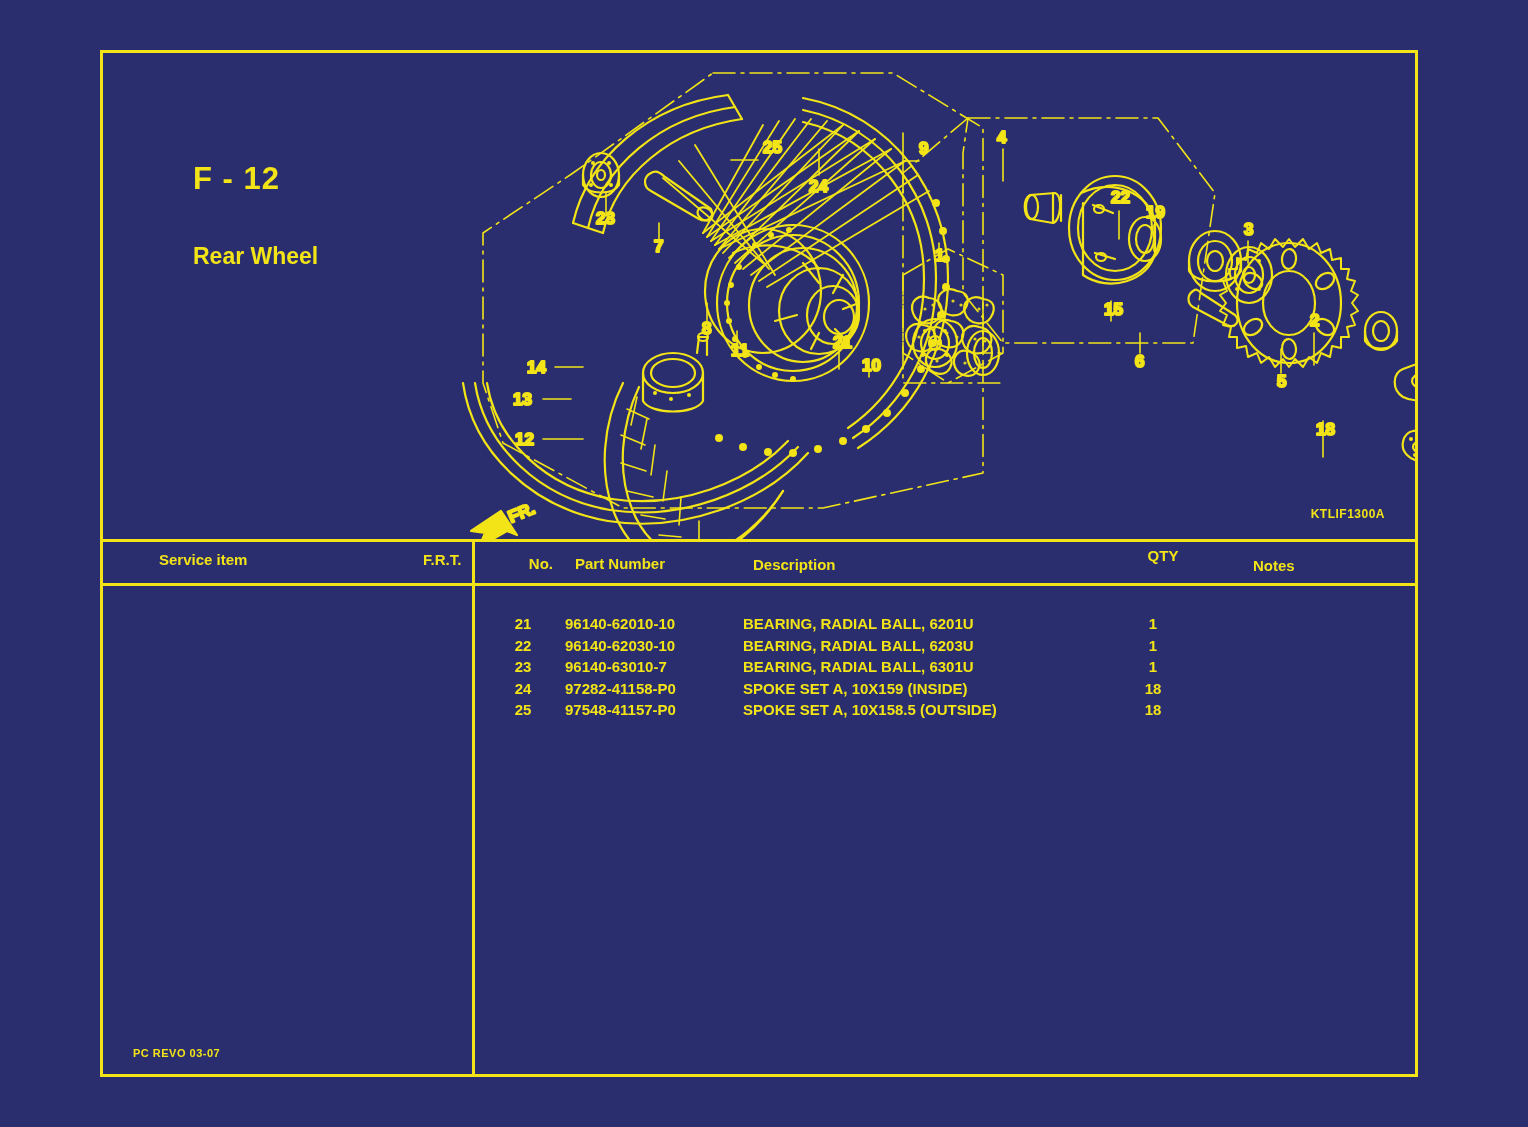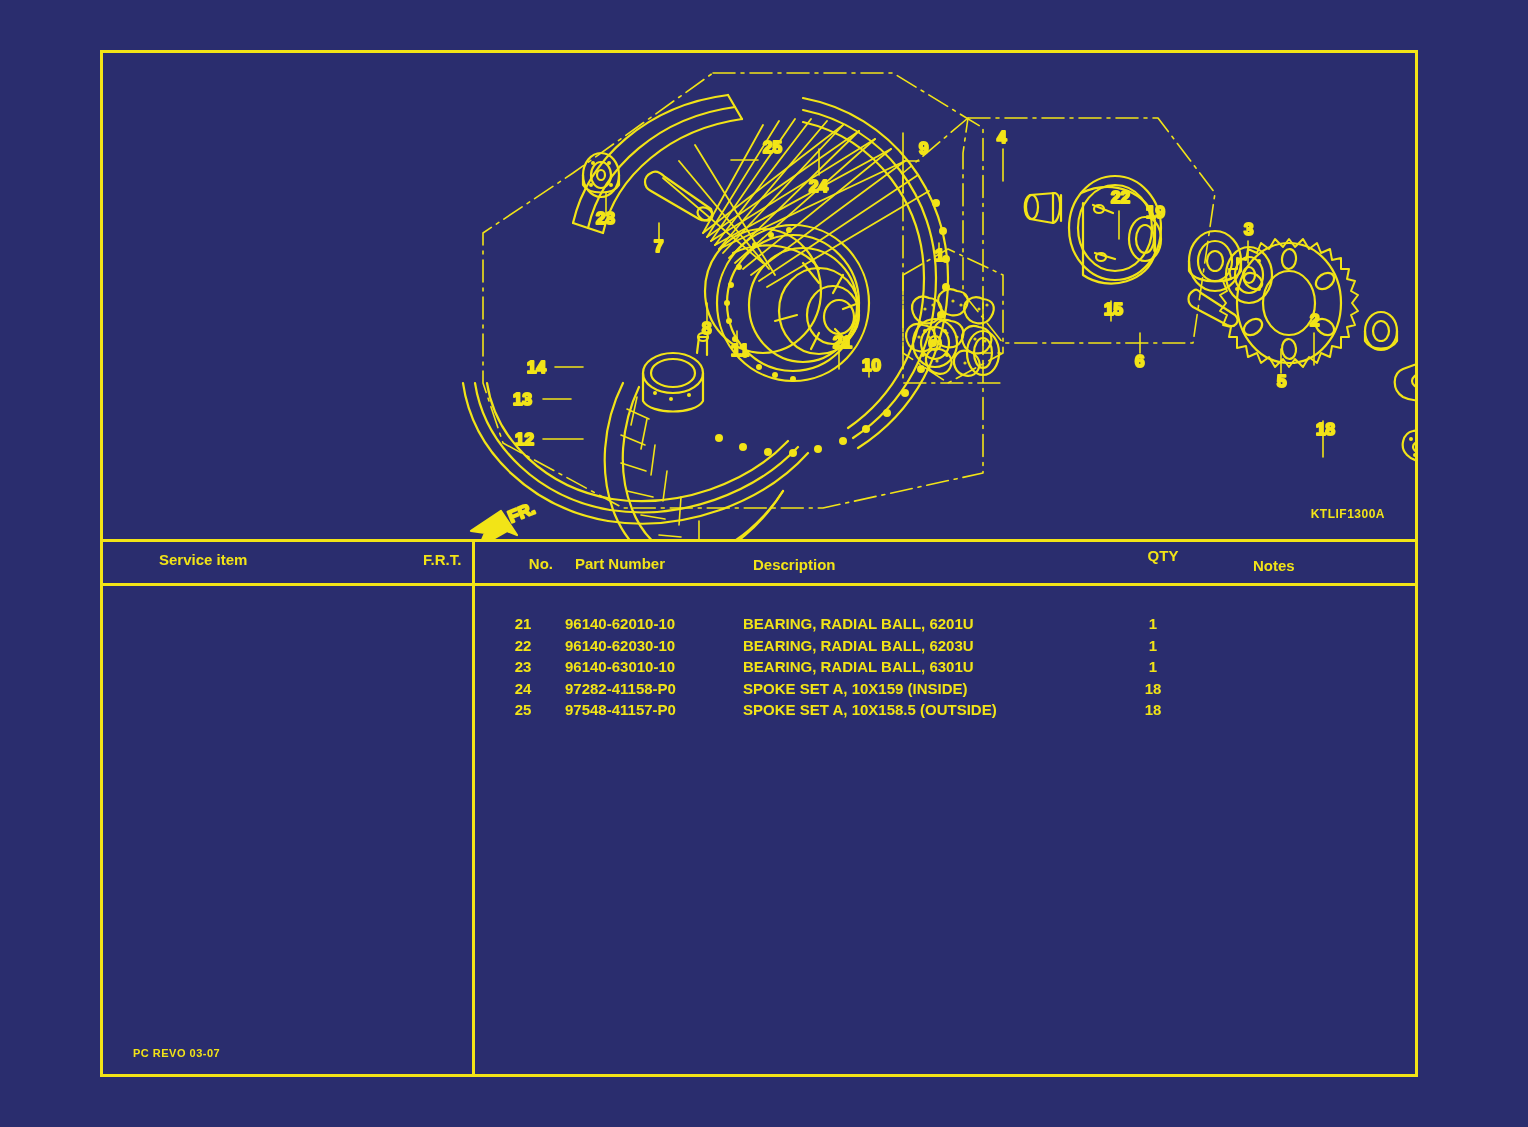--- a/index.html
+++ b/index.html
@@ -103,20 +103,24 @@
     fill:#f2e417;
   }
 </style>
 </head>
 <body>
 
 <div class="page-border">
 
   <div class="diagram-area">
 
+    <div class="title-block">
+      <div class="title-code">F - 12</div>
+      <div class="title-name">Rear Wheel</div>
+    </div>
 
     <svg class="diagram-svg" width="1312" height="486" viewBox="0 0 1312 486">
       <g stroke="#f2e417" fill="none" stroke-width="2.2" stroke-linecap="round" stroke-linejoin="round">
 
         <g stroke-width="1.6" stroke-dasharray="22 6 3 6">
           <path d="M 610 20 L 790 20 L 880 75 L 880 120 L 880 300 L 880 420 L 720 455 L 520 455
                    L 400 390 L 380 330 L 380 180 L 470 120 L 610 20 Z"></path>
         </g>
 
         <g stroke-width="1.6" stroke-dasharray="22 6 3 6">
@@ -512,21 +516,21 @@
         </div>
         <div class="row" style="top: 97.5px;">
           <div class="cell c-no">22</div>
           <div class="cell c-pn">96140-62030-10</div>
           <div class="cell c-desc">BEARING, RADIAL BALL, 6203U</div>
           <div class="cell c-qty">1</div>
           <div class="cell c-notes"></div>
         </div>
         <div class="row" style="top: 119px;">
           <div class="cell c-no">23</div>
-          <div class="cell c-pn">96140-63010-10</div>
+          <div class="cell c-pn">96140-63010-7</div>
           <div class="cell c-desc">BEARING, RADIAL BALL, 6301U</div>
           <div class="cell c-qty">1</div>
           <div class="cell c-notes"></div>
         </div>
         <div class="row" style="top: 140.5px;">
           <div class="cell c-no">24</div>
           <div class="cell c-pn">97282-41158-P0</div>
           <div class="cell c-desc">SPOKE SET A, 10X159  (INSIDE)</div>
           <div class="cell c-qty">18</div>
           <div class="cell c-notes"></div>

